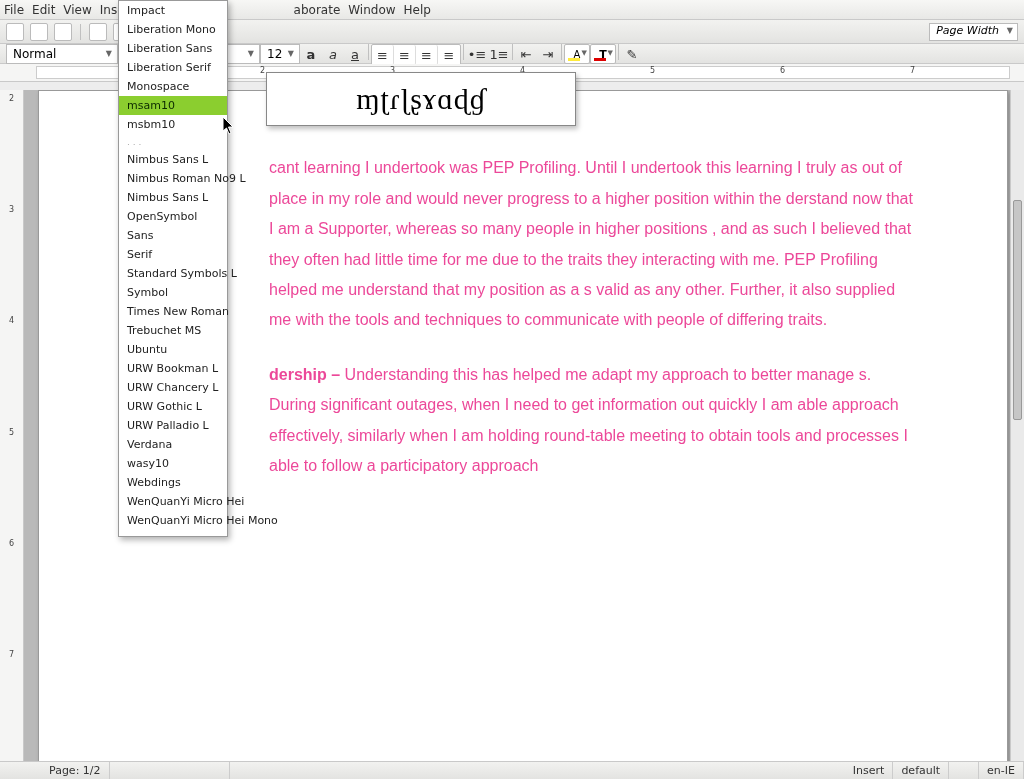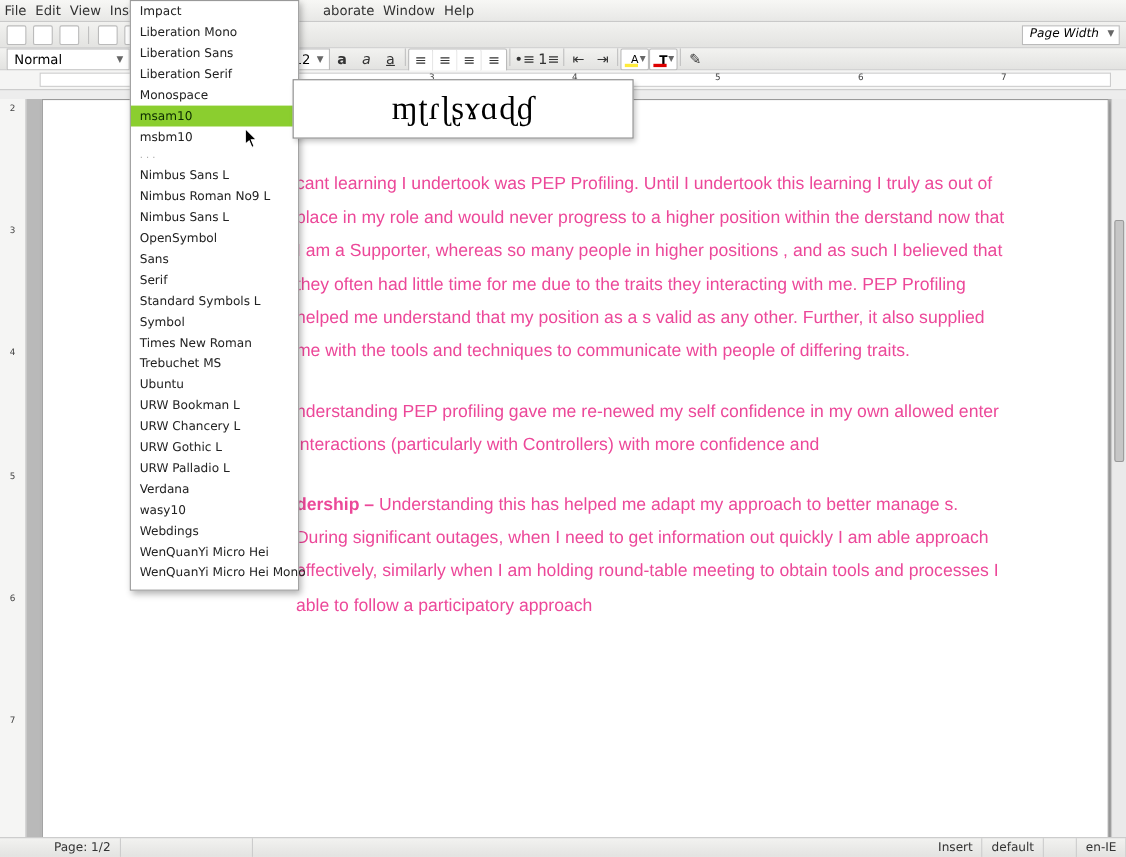--- a/index.html
+++ b/index.html
@@ -37,21 +37,21 @@
   .vruler .vmark{flex:1;display:flex;align-items:flex-start;justify-content:center;}
   .docscroll{flex:1;background:#b9b9b9;overflow:hidden;position:relative;}
   .vscroll{width:14px;background:#eaeaea;border-left:1px solid #c9c9c9;position:relative;}
   .vscroll .thumb{position:absolute;left:2px;right:2px;top:110px;height:220px;background:#c6c6c6;border:1px solid #999;border-radius:2px;}
   .page{position:absolute;left:14px;top:0;width:970px;height:720px;background:#fff;border:1px solid #999;box-shadow:2px 2px 4px rgba(0,0,0,.25);}
   .page .content{padding:8px 88px 0 230px;font-family:Arial,sans-serif;font-size:16px;color:#ec4899;line-height:1.9;}
   .page .content .h{font-weight:700;}
   .page .content p{margin-bottom:24px;}
   .page .content .frag{display:inline;}
   
-  .fontdd{position:absolute;left:118px;top:0;width:154px;background:#fff;border:1px solid #999;box-shadow:2px 3px 6px rgba(0,0,0,.3);z-index:50;font-size:11px;color:#222;padding-bottom:6px;}
+  .fontdd{position:absolute;left:118px;top:0;width:110px;background:#fff;border:1px solid #999;box-shadow:2px 3px 6px rgba(0,0,0,.3);z-index:50;font-size:11px;color:#222;padding-bottom:6px;}
   .fontdd .item{padding:3px 8px;white-space:nowrap;cursor:default;}
   .fontdd .item.sel{background:#8bce2f;color:#0c2b00;}
   
   .preview{position:absolute;left:266px;top:72px;width:310px;height:54px;background:#fff;border:1px solid #888;box-shadow:2px 3px 5px rgba(0,0,0,.25);z-index:60;display:flex;align-items:center;justify-content:center;font-size:30px;letter-spacing:1px;font-family:serif;}
   
   .cursor{position:absolute;left:222px;top:116px;z-index:80;}
   
   .statusbar{position:absolute;left:0;right:0;bottom:0;height:18px;background:linear-gradient(#f2f2f0,#e3e3e1);border-top:1px solid #c9c9c9;display:flex;align-items:center;font-size:11px;color:#333;padding-left:41px;}
   .statusbar .cell{padding:0 8px;border-right:1px solid #ccc;height:100%;display:flex;align-items:center;}
   .statusbar .spacer{flex:1;}
@@ -140,21 +140,20 @@
     <div class="vmark">4</div>
     <div class="vmark">5</div>
     <div class="vmark">6</div>
     <div class="vmark">7</div>
   </div>
   <div class="docscroll">
     <div class="page">
       <div class="content">
         <p class="h"><span class="frag">st insight (learning from) and why?</span></p>
         <p><span class="frag">cant learning I undertook was PEP Profiling.   Until I undertook this learning I truly as out of place in my role and would never progress to a higher position within the derstand now that I am a Supporter, whereas so many people in higher positions , and as such I believed that they often had little time for me due to the traits they interacting with me.    PEP Profiling helped me understand that my position as a s valid as any other.   Further, it also supplied me with the tools and techniques to  communicate with people of differing traits.</span></p>
-        <p><span class="frag">nderstanding PEP profiling gave me re-newed my self confidence in my own allowed enter interactions (particularly with Controllers) with more confidence and </span></p>
         <p><b class="frag">dership – </b><span class="frag">Understanding this has helped me adapt my approach to better manage s.   During significant outages, when I need to get information out quickly I am able  approach effectively, similarly when I am holding round-table meeting to obtain  tools and processes I able to follow a participatory approach</span></p>
       </div>
     </div>
   </div>
   <div class="vscroll">
     <div class="thumb"></div>
   </div>
 </div>
 
 <div class="fontdd">

